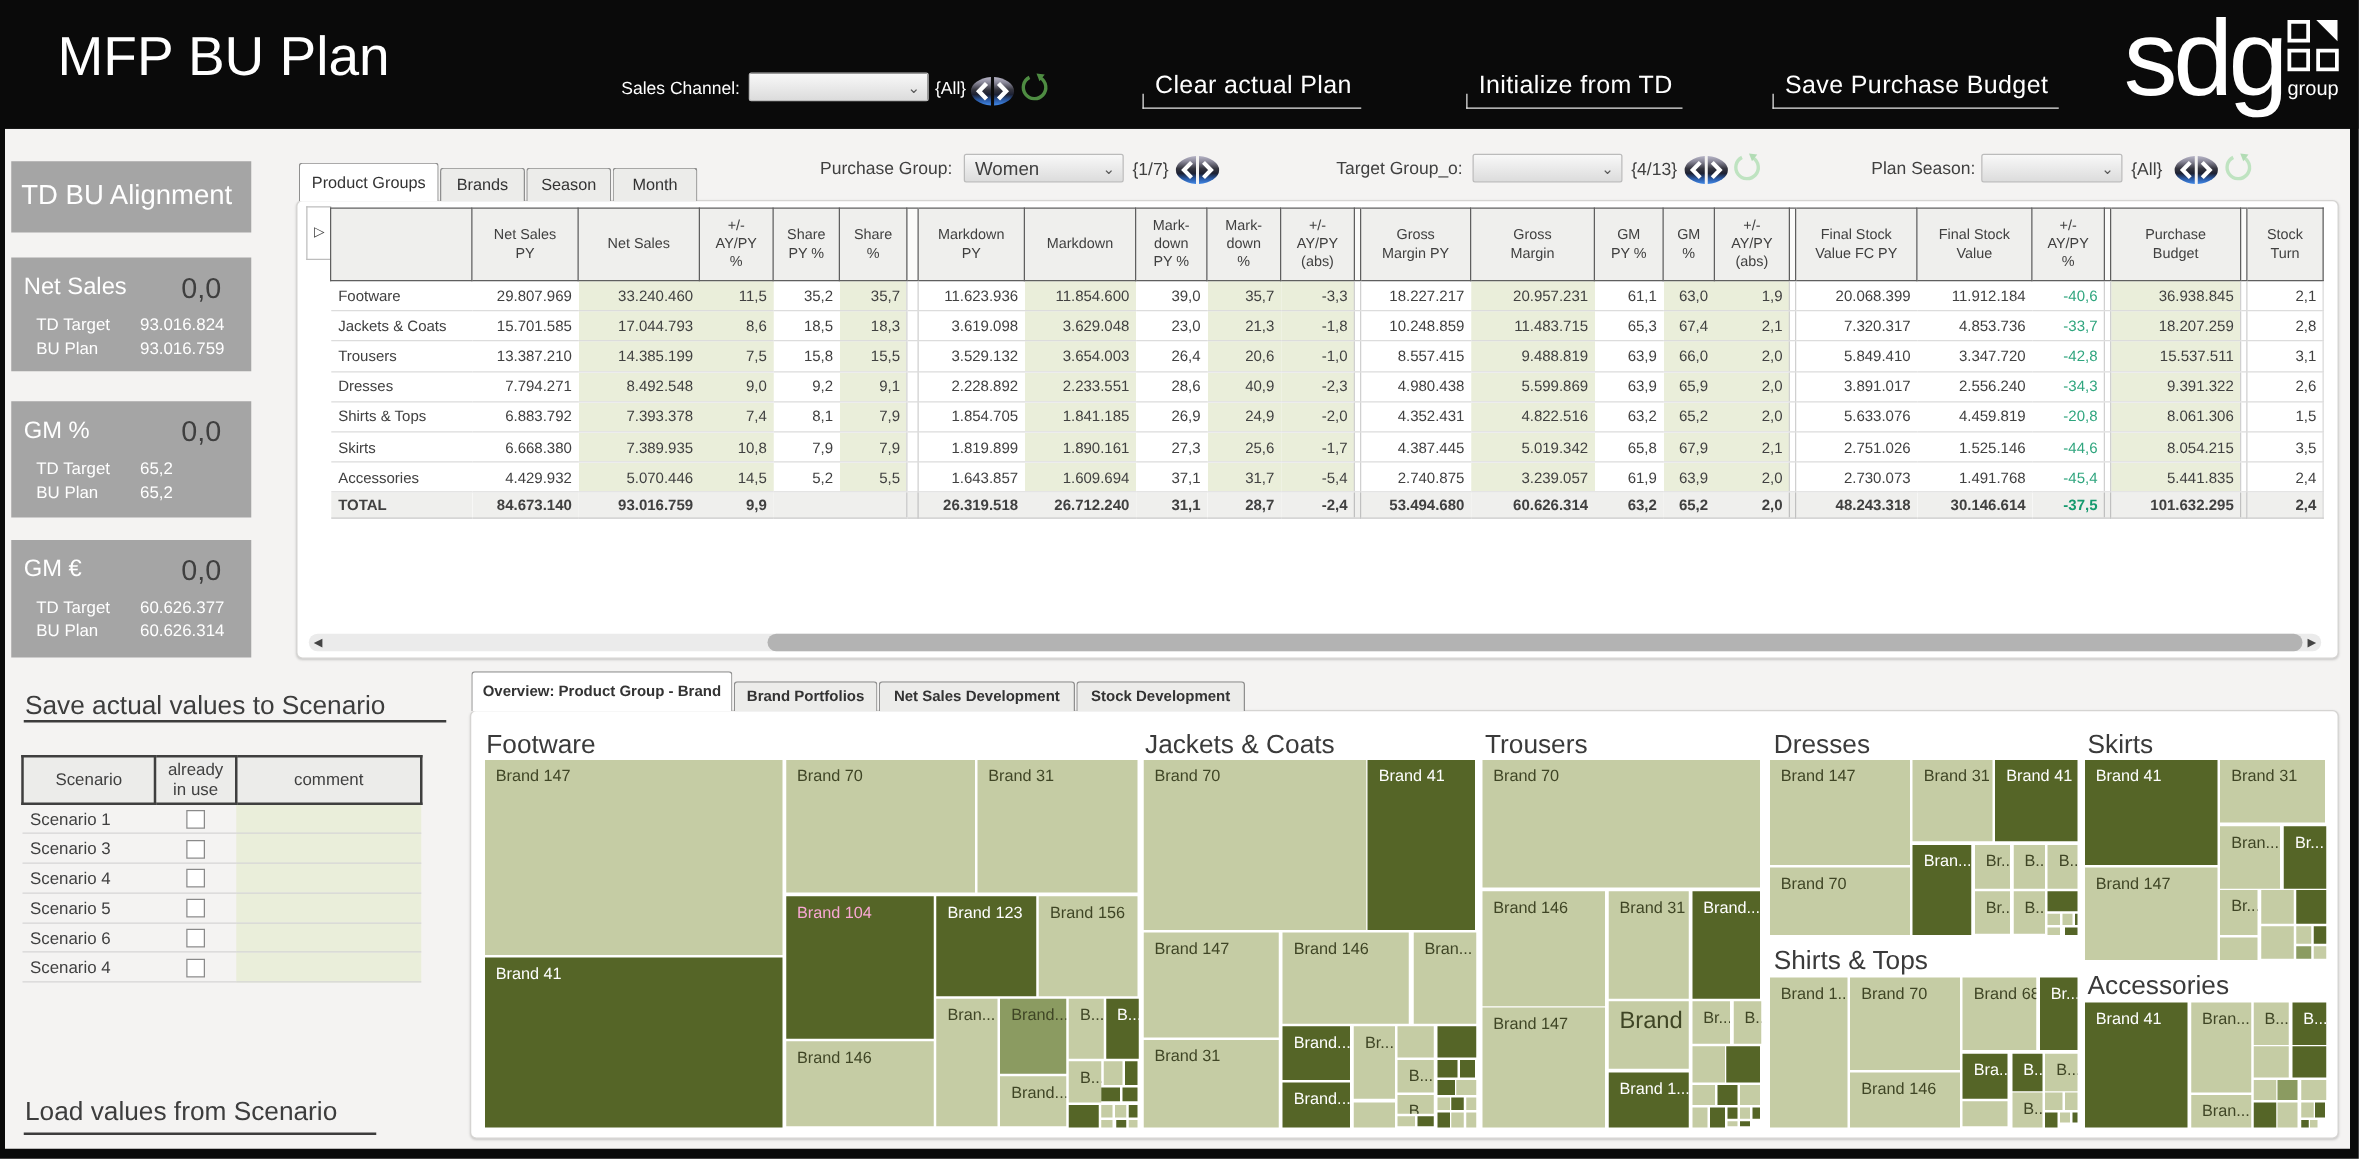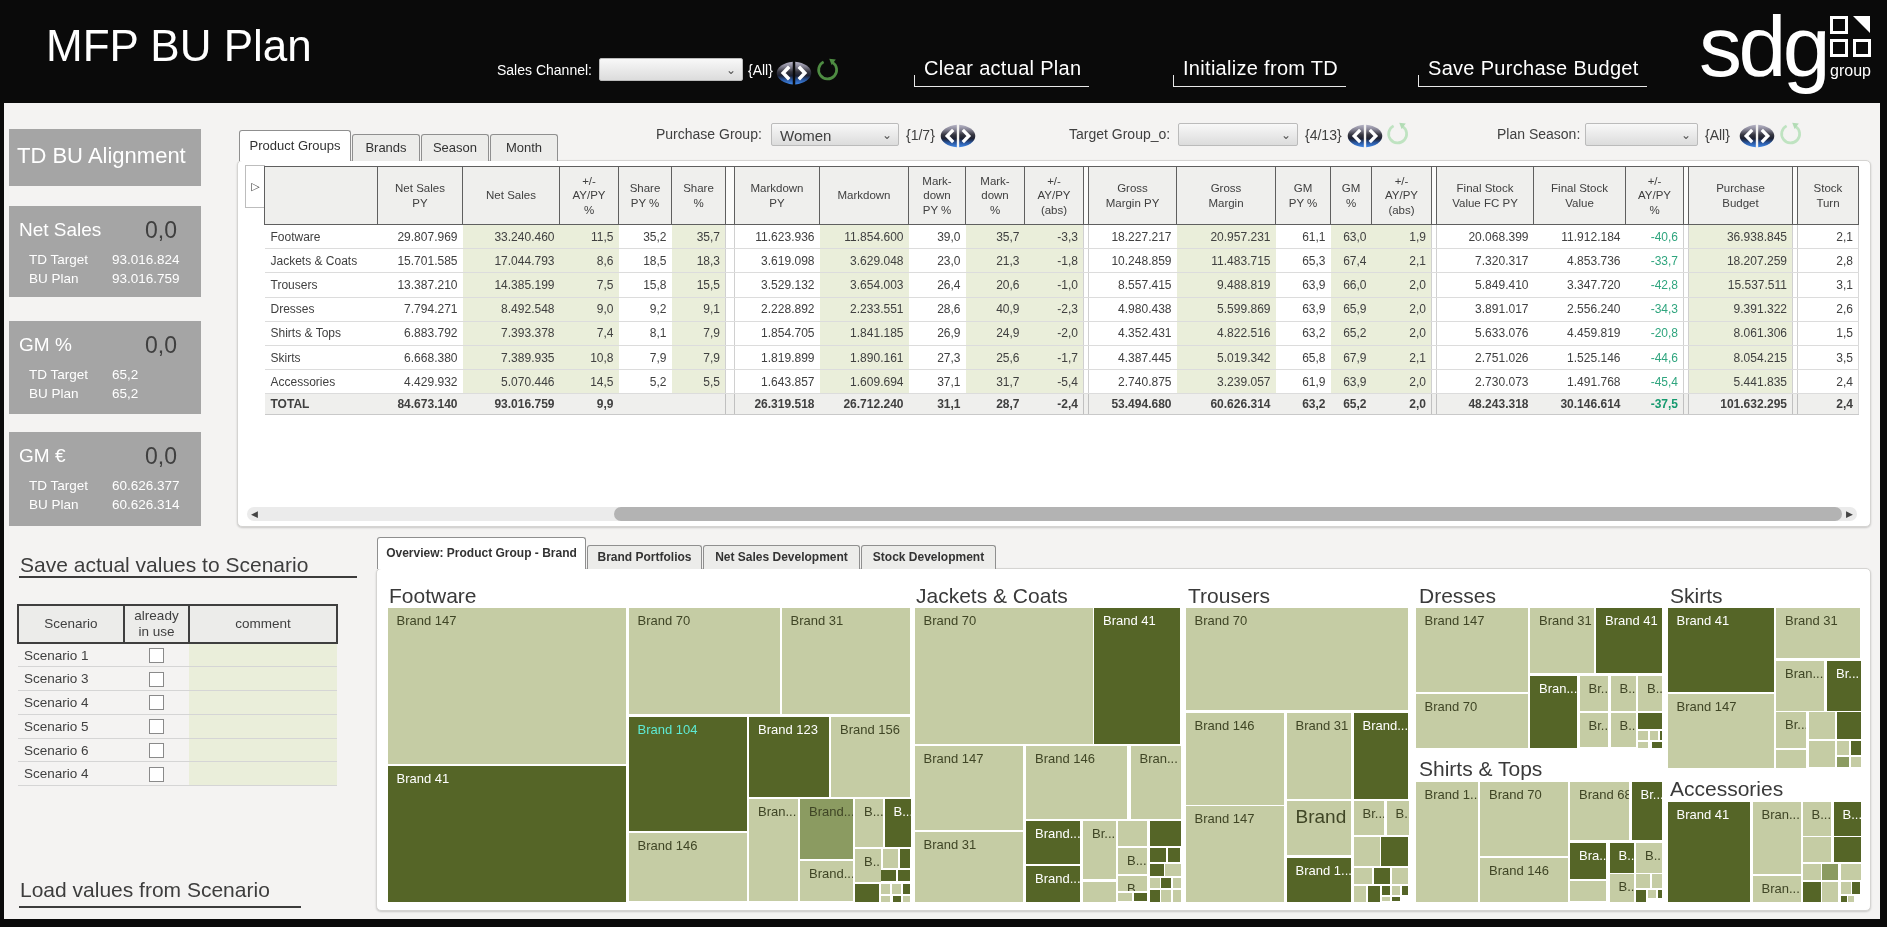--- a/index.html
+++ b/index.html
@@ -492,21 +492,21 @@
 <div class="tmc" style="left:387.5px;top:766px;width:238px;height:136px;background:#556527;">
     <span style="color:#ffffff;font-size:13px;">Brand 41</span>
   </div>
 <div class="tmc" style="left:628.5px;top:608px;width:151px;height:106px;background:#c5cca4;">
     <span style="color:#3f4525;font-size:13px;">Brand 70</span>
   </div>
 <div class="tmc" style="left:781.5px;top:608px;width:128px;height:106px;background:#c5cca4;">
     <span style="color:#3f4525;font-size:13px;">Brand 31</span>
   </div>
 <div class="tmc" style="left:628.5px;top:716.5px;width:118px;height:114px;background:#556527;">
-    <span style="color:#5eead4;font-size:13px;">Brand 104</span>
+    <span style="color:#f9a8d4;font-size:13px;">Brand 104</span>
   </div>
 <div class="tmc" style="left:749px;top:716.5px;width:80px;height:80px;background:#556527;">
     <span style="color:#ffffff;font-size:13px;">Brand 123</span>
   </div>
 <div class="tmc" style="left:831px;top:716.5px;width:79px;height:80px;background:#c5cca4;">
     <span style="color:#3f4525;font-size:13px;">Brand 156</span>
   </div>
 <div class="tmc" style="left:628.5px;top:833px;width:118px;height:68px;background:#c5cca4;">
     <span style="color:#3f4525;font-size:13px;">Brand 146</span>
   </div>

